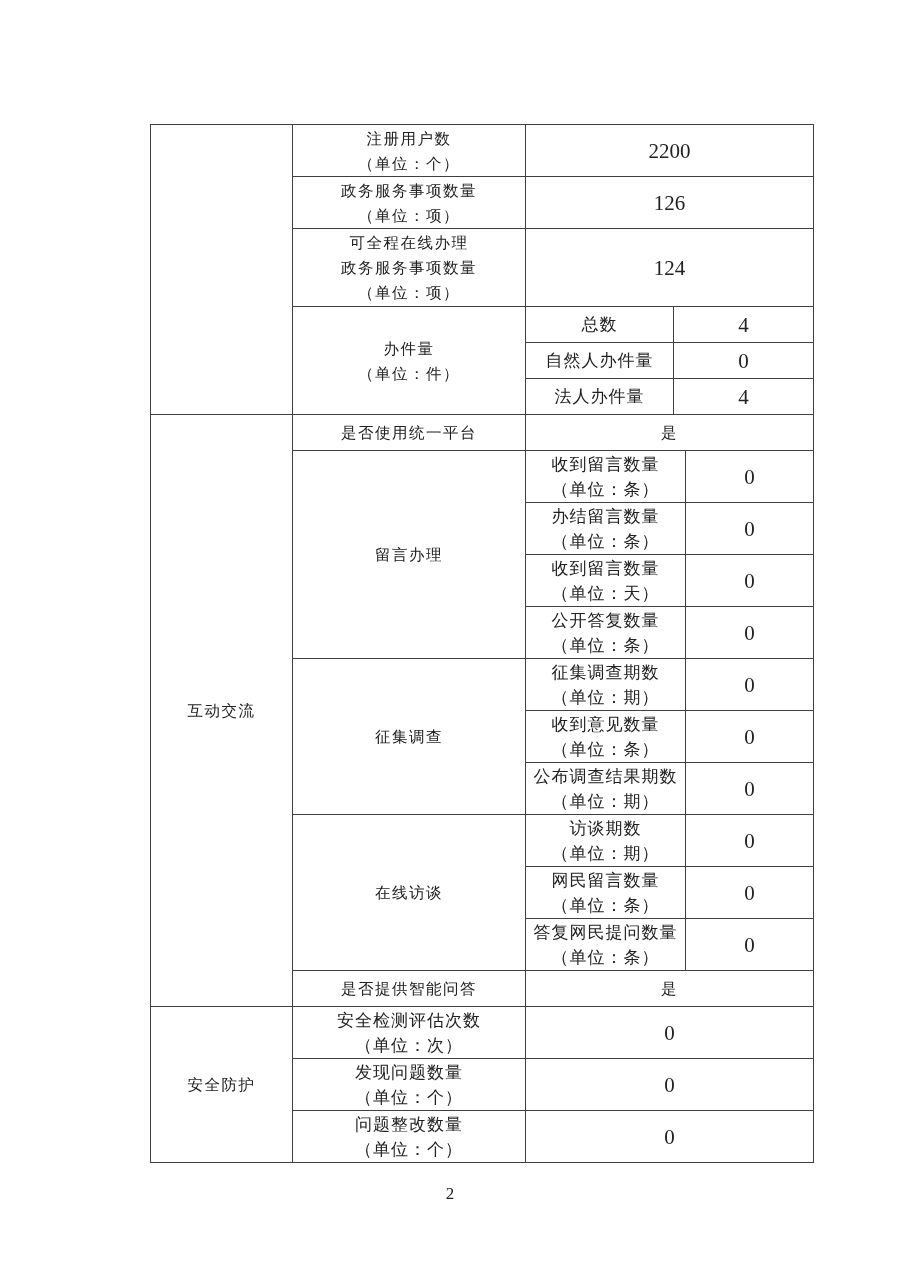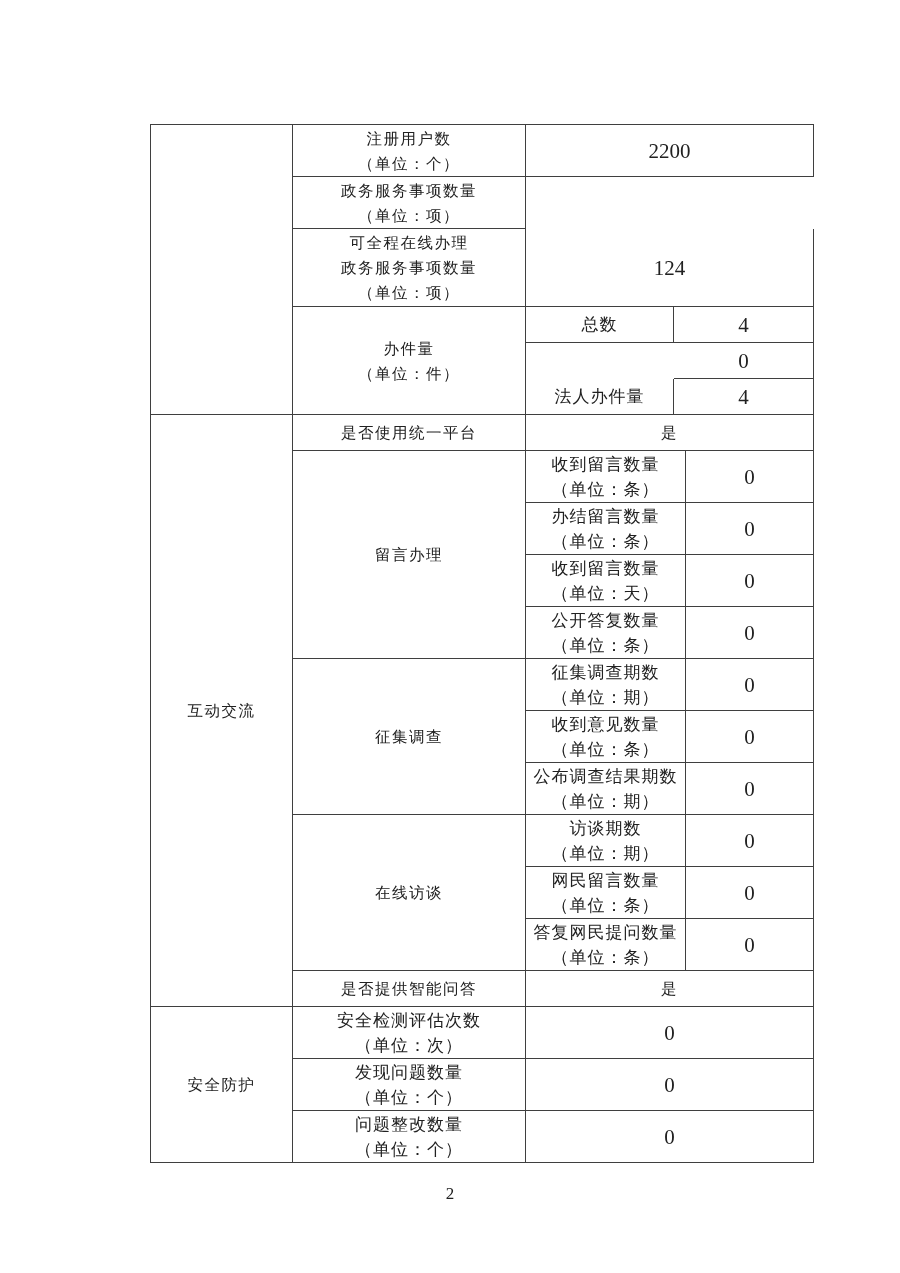--- a/index.html
+++ b/index.html
@@ -56,40 +56,46 @@
     <span>（单位：个）</span>
   </div>
   <div class="cell num" style="grid-area:1/3/2/6">
     <span>2200</span>
   </div>
 
   <div class="cell zh" style="grid-area:2/2/3/3">
     <span>政务服务事项数量</span>
     <span>（单位：项）</span>
   </div>
+  <div class="cell num" style="grid-area:2/3/3/6">
+    <span>126</span>
+  </div>
 
   <div class="cell zh" style="grid-area:3/2/4/3">
     <span>可全程在线办理</span>
     <span>政务服务事项数量</span>
     <span>（单位：项）</span>
   </div>
   <div class="cell num" style="grid-area:3/3/4/6">
     <span>124</span>
   </div>
 
   <div class="cell zh" style="grid-area:4/2/7/3">
     <span>办件量</span>
     <span>（单位：件）</span>
   </div>
   <div class="cell zh-tight" style="grid-area:4/3/5/4">
     <span>总数</span>
   </div>
   <div class="cell num" style="grid-area:4/4/5/6">
     <span>4</span>
   </div>
+  <div class="cell zh-tight" style="grid-area:5/3/6/4">
+    <span>自然人办件量</span>
+  </div>
   <div class="cell num" style="grid-area:5/4/6/6">
     <span>0</span>
   </div>
   <div class="cell zh-tight" style="grid-area:6/3/7/4">
     <span>法人办件量</span>
   </div>
   <div class="cell num" style="grid-area:6/4/7/6">
     <span>4</span>
   </div>
 

